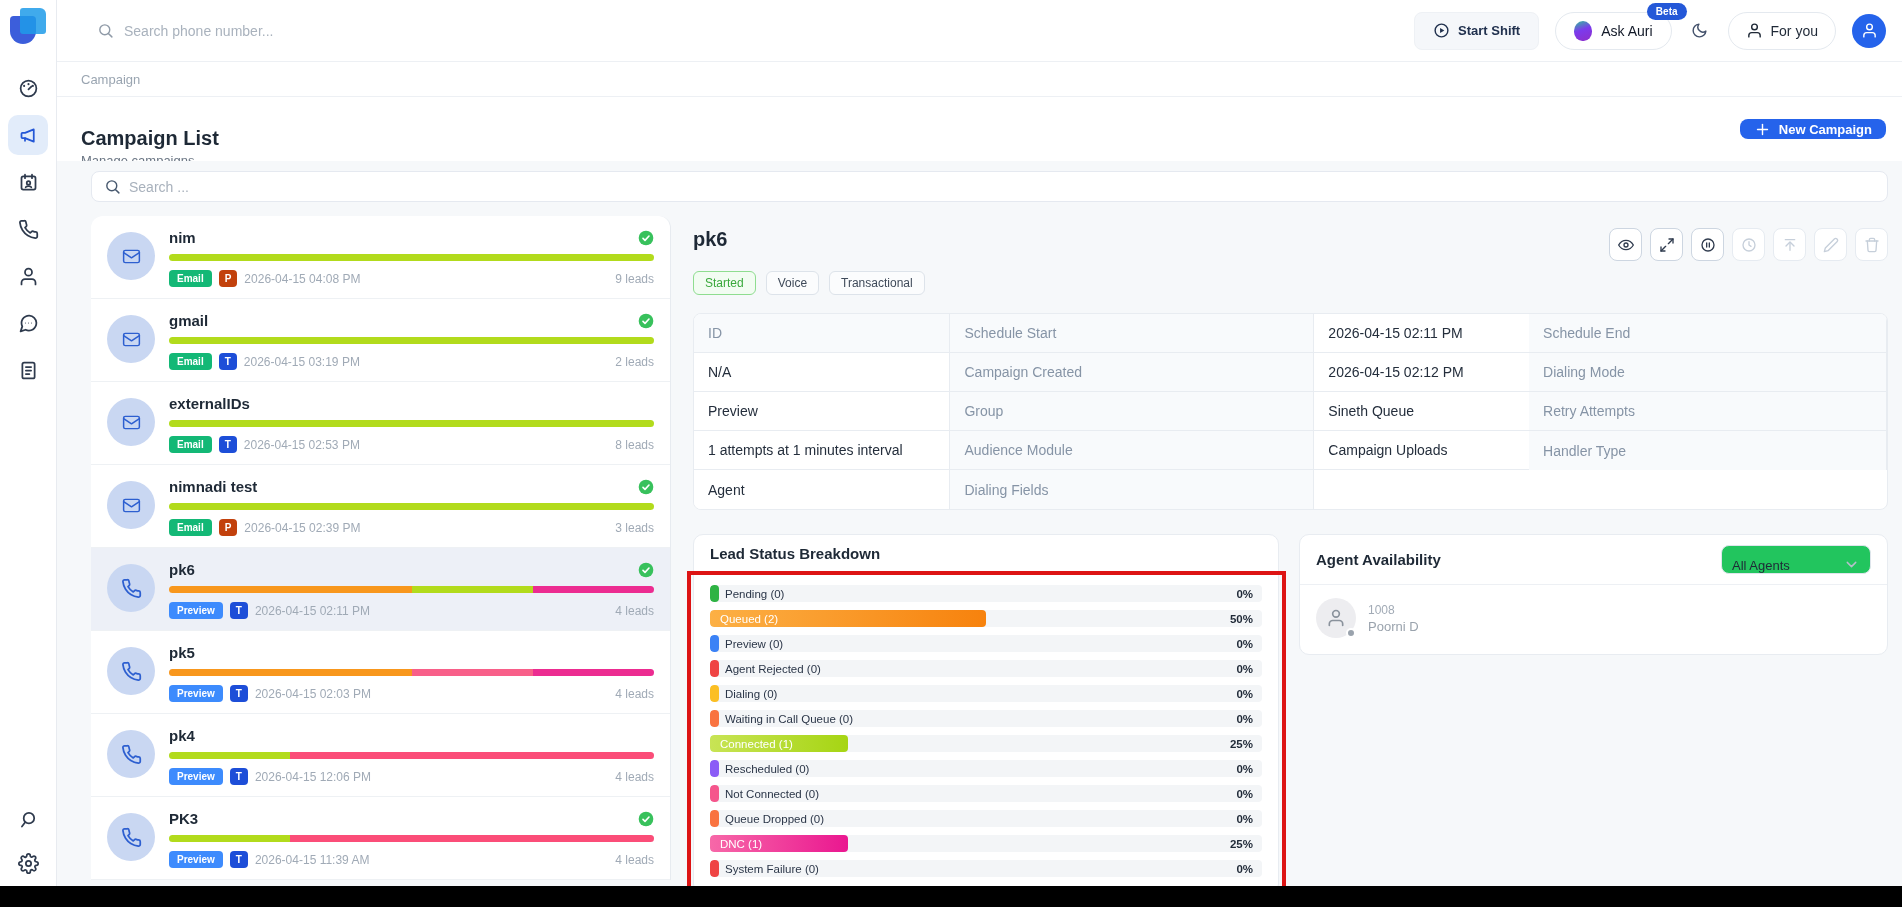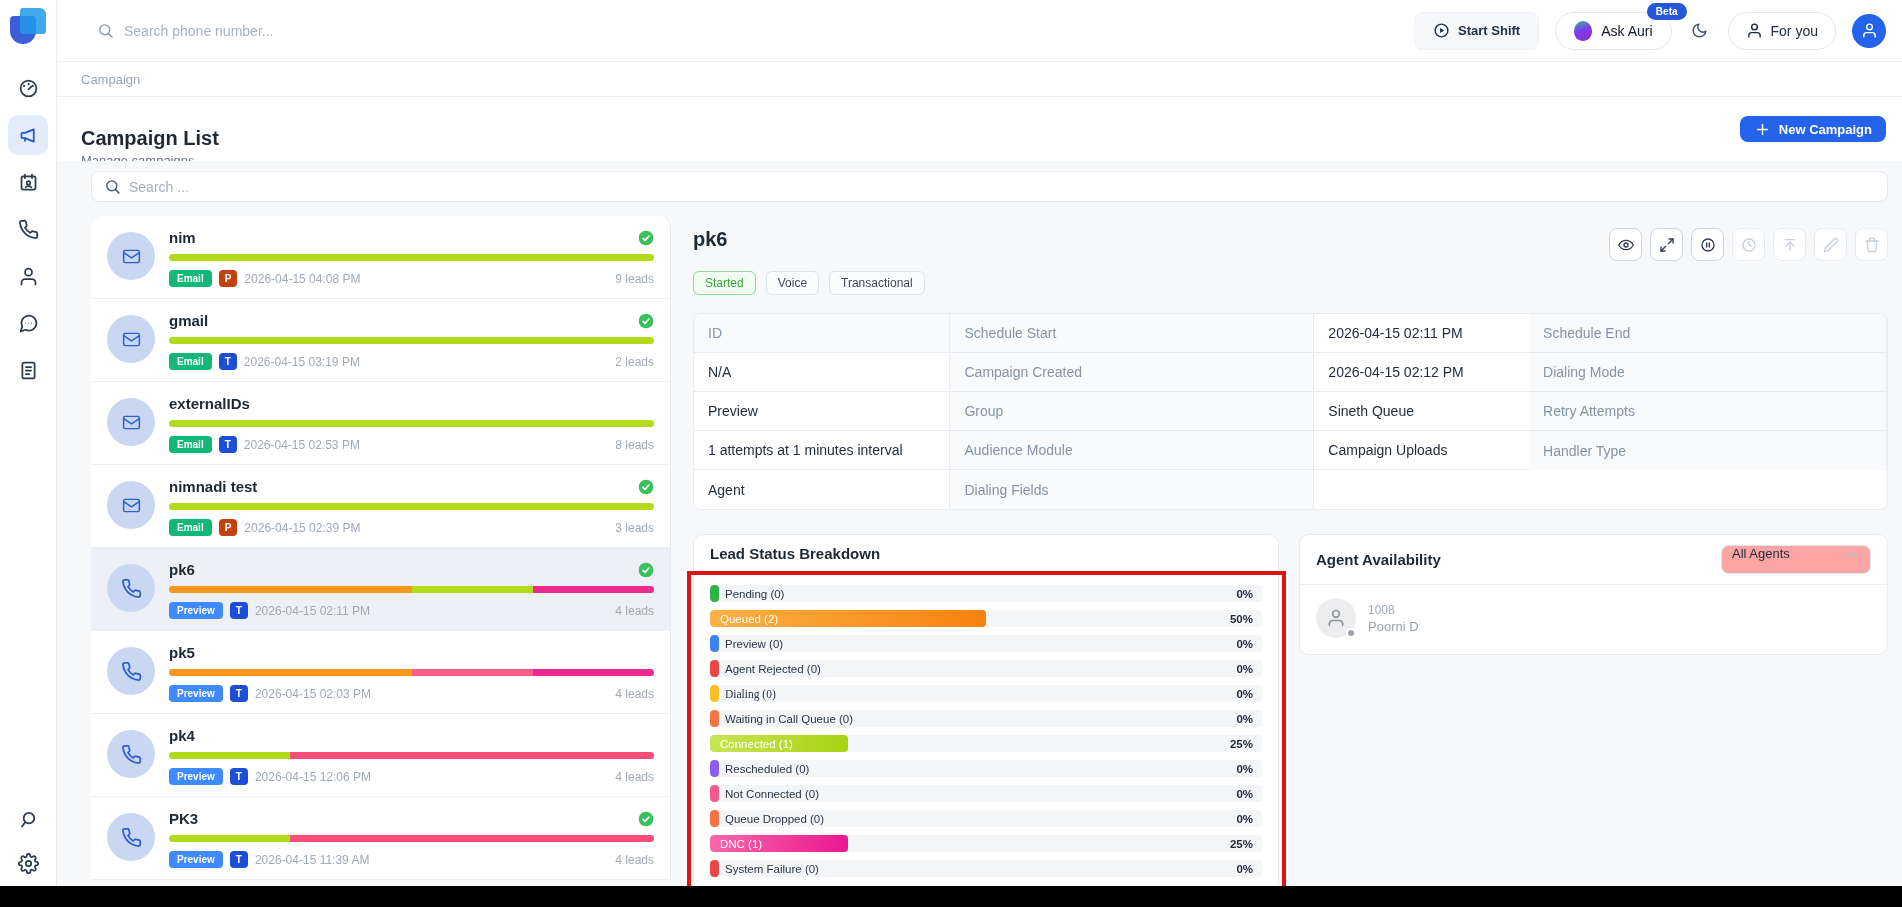--- a/index.html
+++ b/index.html
@@ -35,21 +35,21 @@
   .icon-btn-plain svg { width:19px; height:19px; }
   .btn-foryou { height:38px; display:flex; align-items:center; gap:8px; background:#fff; border:1px solid #e4e9ef; border-radius:19px; padding:0 17px; font-size:14px; color:#1f2937; cursor:pointer; }
   .btn-foryou svg { width:15px; height:15px; }
   .avatar-top { width:34px; height:34px; border-radius:50%; background:#2563eb; color:#fff; display:flex; align-items:center; justify-content:center; cursor:pointer; flex-shrink:0; }
   .avatar-top svg { width:18px; height:18px; }
 
   .crumb-bar { height:35px; background:#fff; border-bottom:1px solid #edf0f4; display:flex; align-items:center; padding-left:24px; font-size:13px; color:#9aa5b1; }
   .page-head { height:64px; background:#fff; display:flex; align-items:center; justify-content:space-between; padding:0 16px 0 24px; }
   .page-title { font-size:20px; font-weight:bold; color:#1e2936;margin-top:36px; }
   .page-sub { font-size:13px; color:#6b7684; margin-top:3px; }
-  .btn-new { display:flex; align-items:center; gap:8px; background:#2563eb; color:#fff; border:none; border-radius:8px; height:26px; padding:0 14px; font-size:13px; font-weight:bold; cursor:pointer; }
+  .btn-new { display:flex; align-items:center; gap:8px; background:#2563eb; color:#fff; border:none; border-radius:8px; height:20px; padding:0 14px; font-size:13px; font-weight:bold; cursor:pointer; }
   .btn-new svg { width:14px; height:14px; }
 
   .content { flex:1; background:#f6f8fa; padding:10px 14px 0 34px; min-height:0; }
   .list-search { height:31px; background:#fff; border:1px solid #e5e9f0; border-radius:8px; display:flex; align-items:center; gap:8px; padding:0 12px; color:#a8b1bc; font-size:14px; }
   .list-search svg { width:15px; height:15px; color:#47586e; }
   .body-row { display:flex; margin-top:14px; align-items:flex-start; min-height:0; }
 
   
   .clist { width:580px; background:#fff; border-radius:12px 12px 0 0; border-right:1px solid #e7ebf0; flex-shrink:0; }
   .citem { display:flex; gap:14px; padding:13px 16px 11px 16px; border-bottom:1px solid #eef1f4; cursor:pointer; }
@@ -96,21 +96,21 @@
   .card-title { font-size:15px; font-weight:bold; color:#1e2936; }
   .lead-card { width:586px; position:relative; flex-shrink:0; }
   .lead-body { padding:12px 16px 8px 16px; }
   .annot { position:absolute; left:-7px; right:-8px; top:36px; bottom:-7px; border:4px solid #dd1414; z-index:5; pointer-events:none; }
   .srow { position:relative; height:17px; border-radius:4px; background:#f3f5f7; margin-bottom:8px; overflow:hidden; }
   .sfill { position:absolute; left:0; top:0; bottom:0; border-radius:4px; }
   .slabel { position:absolute; top:50%; transform:translateY(-50%); font-size:11.5px; white-space:nowrap; }
   .spct { position:absolute; right:9px; top:50%; transform:translateY(-50%); font-size:11.5px; font-weight:bold; color:#1f2937; }
 
   .agent-card { flex:1; margin-left:20px; }
-  .agent-select { display:flex; align-items:flex-start; justify-content:space-between; width:150px; height:29px; border:1px solid #dfe5ec; border-radius:8px; padding:0 10px; font-size:13px; color:#1f2937; cursor:pointer; background:#fca5a5; }
+  .agent-select { display:flex; align-items:flex-end; justify-content:space-between; width:150px; height:29px; border:1px solid #dfe5ec; border-radius:8px; padding:0 10px; font-size:13px; color:#1f2937; cursor:pointer; background:#22c55e; }
   .agent-select svg { width:13px; height:13px; color:#b6bfca; }
   .agent-row { display:flex; align-items:center; gap:12px; padding:13px 16px 16px 16px; }
   .agent-avatar { position:relative; width:40px; height:40px; border-radius:50%; background:#ededf0; color:#8a929c; display:flex; align-items:center; justify-content:center; flex-shrink:0; }
   .agent-avatar svg { width:20px; height:20px; }
   .agent-dot { position:absolute; right:0; bottom:0; width:10px; height:10px; border-radius:50%; background:#9aa3ad; border:2px solid #fff; }
   .agent-id { font-size:12px; color:#a2abb6; }
   .agent-name { font-size:13px; color:#9aa3ad; margin-top:2px; }
 
   .bottom-black { position:fixed; left:0; right:0; bottom:0; height:21px; background:#000; z-index:50; }
 </style>
@@ -631,21 +631,21 @@
                     <span class="slabel" style="color: rgb(43, 54, 72); left: 15px;">Preview (0)</span>
                     <span class="spct">0%</span>
                   </div>
                   <div class="srow">
                     <div class="sfill" style="background: linear-gradient(90deg, rgb(239, 68, 68), rgb(239, 68, 68)); width: 9px;"></div>
                     <span class="slabel" style="color: rgb(43, 54, 72); left: 15px;">Agent Rejected (0)</span>
                     <span class="spct">0%</span>
                   </div>
                   <div class="srow">
                     <div class="sfill" style="background: linear-gradient(90deg, rgb(251, 191, 36), rgb(251, 191, 36)); width: 9px;"></div>
-                    <span class="slabel" style="color: rgb(43, 54, 72); left: 15px; font-family: Liberation Serif, serif;">Dialing (0)</span>
+                    <span class="slabel" style="color: rgb(43, 54, 72); left: 15px;">Dialing (0)</span>
                     <span class="spct">0%</span>
                   </div>
                   <div class="srow">
                     <div class="sfill" style="background: linear-gradient(90deg, rgb(249, 115, 64), rgb(249, 115, 64)); width: 9px;"></div>
                     <span class="slabel" style="color: rgb(43, 54, 72); left: 15px;">Waiting in Call Queue (0)</span>
                     <span class="spct">0%</span>
                   </div>
                   <div class="srow">
                     <div class="sfill" style="background: linear-gradient(90deg, rgb(200, 228, 85), rgb(166, 213, 19)); width: 25%;"></div>
                     <span class="slabel" style="color: rgb(255, 255, 255); left: 10px;">Connected (1)</span>

